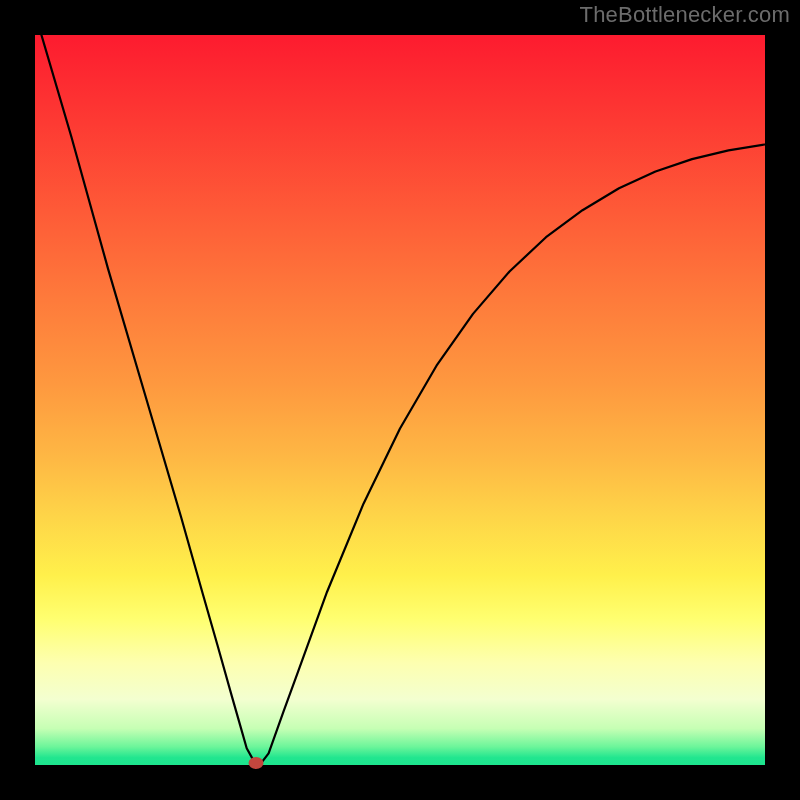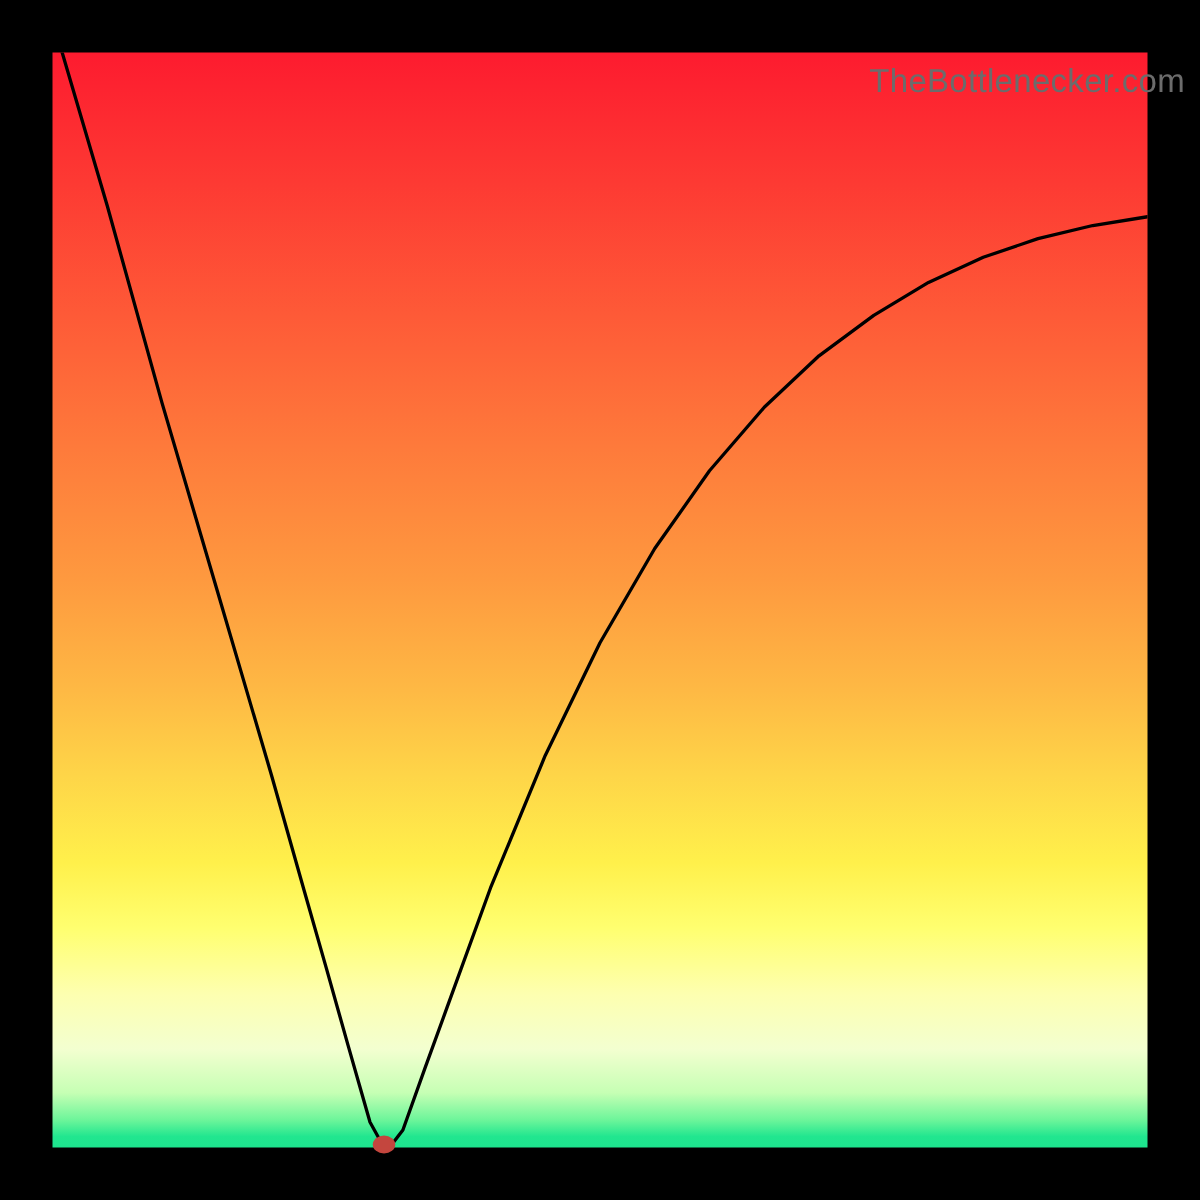--- a/index.html
+++ b/index.html
@@ -19,21 +19,20 @@
   }
   .watermark {
     position: absolute;
     top: 2px;
     right: 10px;
     color: #6c6c6c;
     font-size: 22px;
     font-weight: 500;
     letter-spacing: 0.2px;
     z-index: 4;
-    margin-top: 39px;
   }
   .plot-area {
     position: absolute;
     left: 35px;
     top: 35px;
     width: 730px;
     height: 730px;
     
     background: linear-gradient(
       to bottom,

